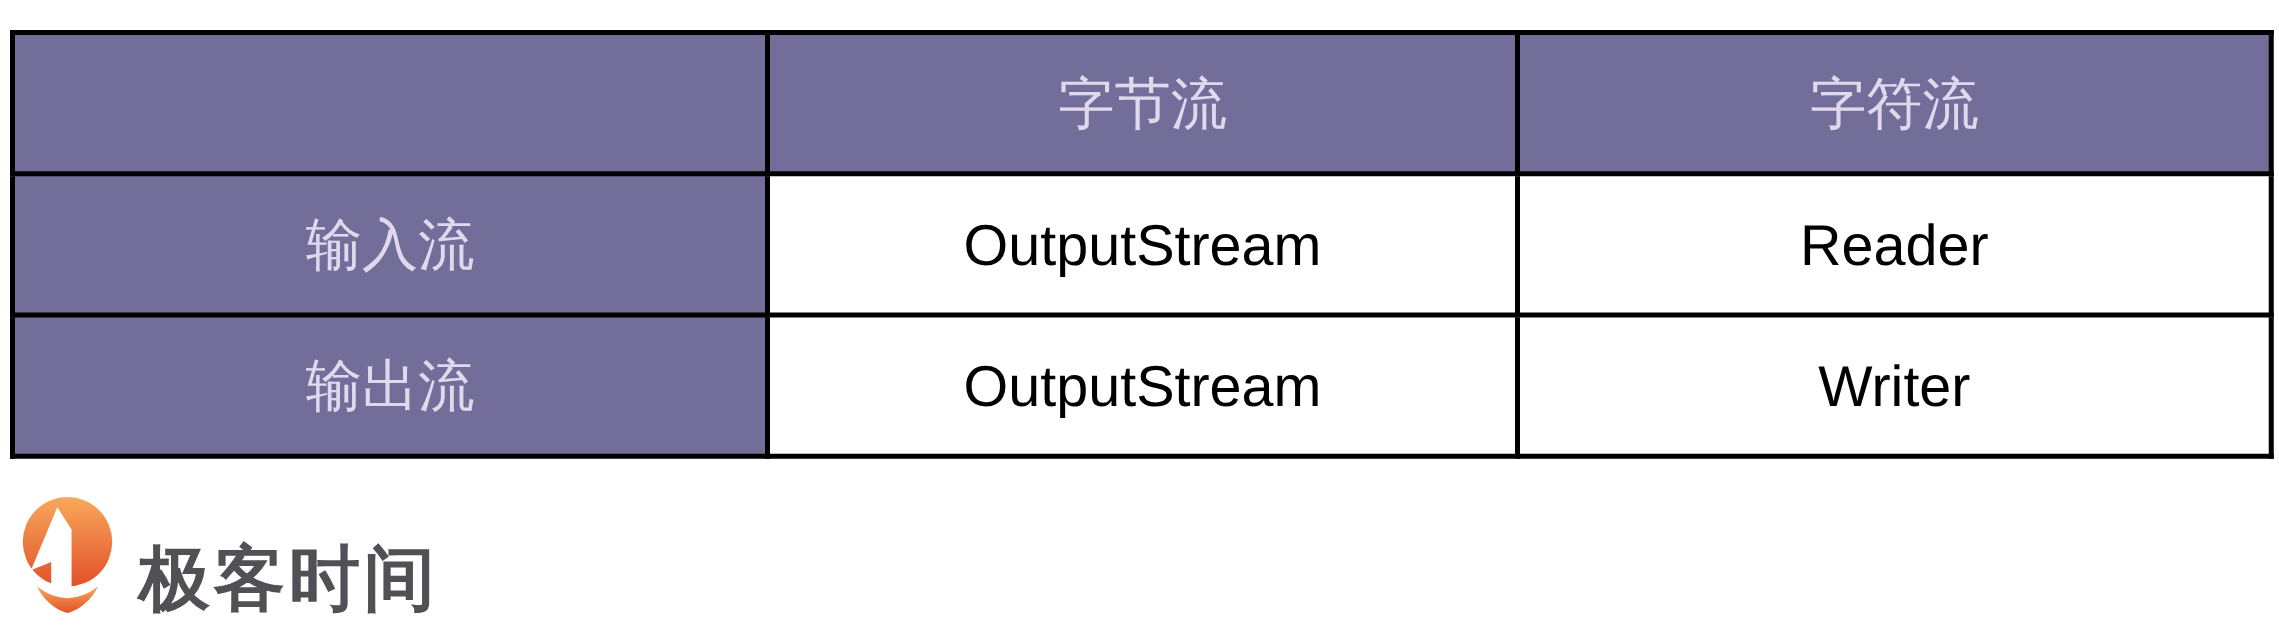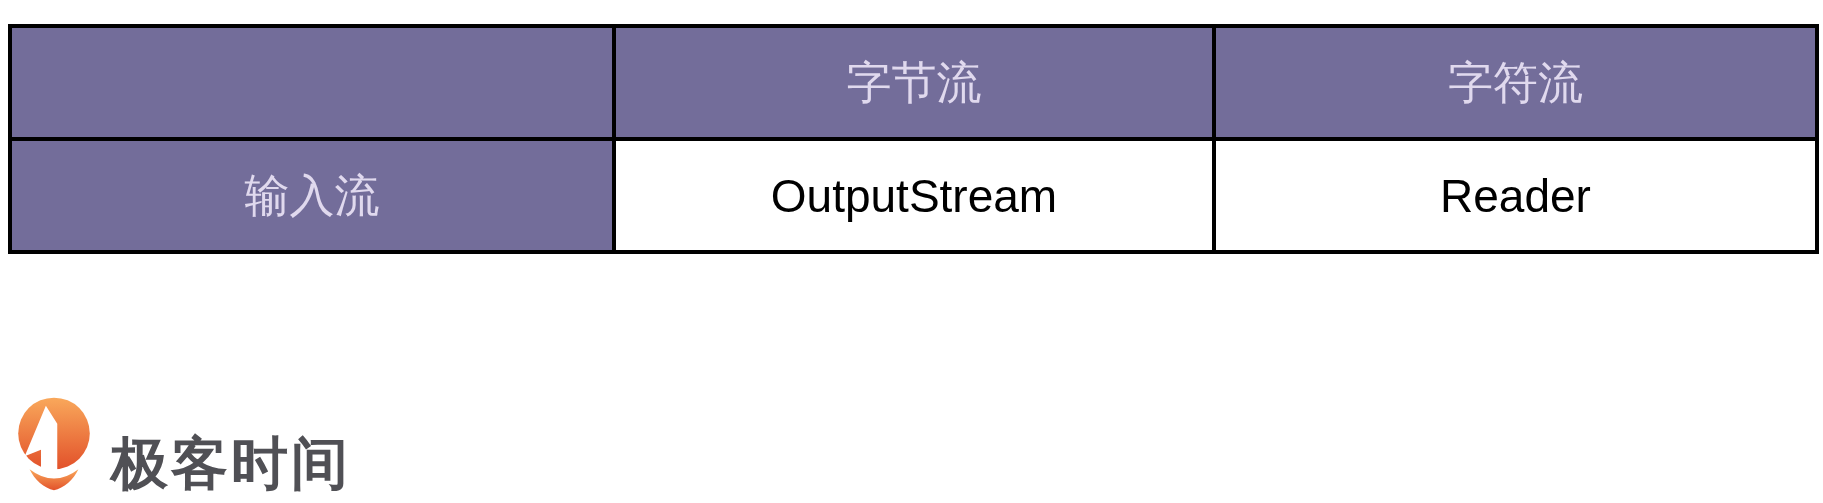--- a/index.html
+++ b/index.html
@@ -75,20 +75,25 @@
         <th>字节流</th>
         <th>字符流</th>
       </tr>
     </thead>
     <tbody>
       <tr>
         <th>输入流</th>
         <td>OutputStream</td>
         <td>Reader</td>
       </tr>
+      <tr>
+        <th>输出流</th>
+        <td>OutputStream</td>
+        <td>Writer</td>
+      </tr>
     </tbody>
   </table>
 
   <div class="logo">
     <svg class="logo-icon" width="82" height="96" viewBox="0 0 100 118" aria-hidden="true">
       <defs>
         <linearGradient id="gkGrad" x1="0" y1="0" x2="0" y2="1">
           <stop class="stop-top" offset="0"></stop>
           <stop class="stop-bottom" offset="1"></stop>
         </linearGradient>

